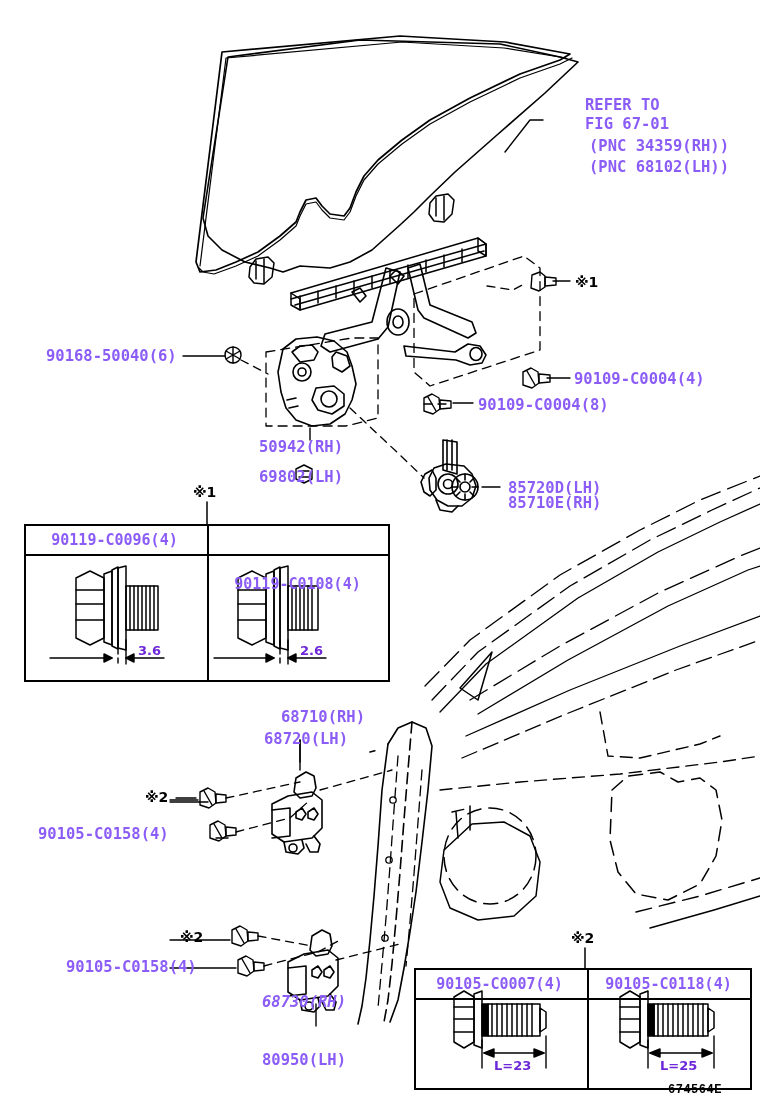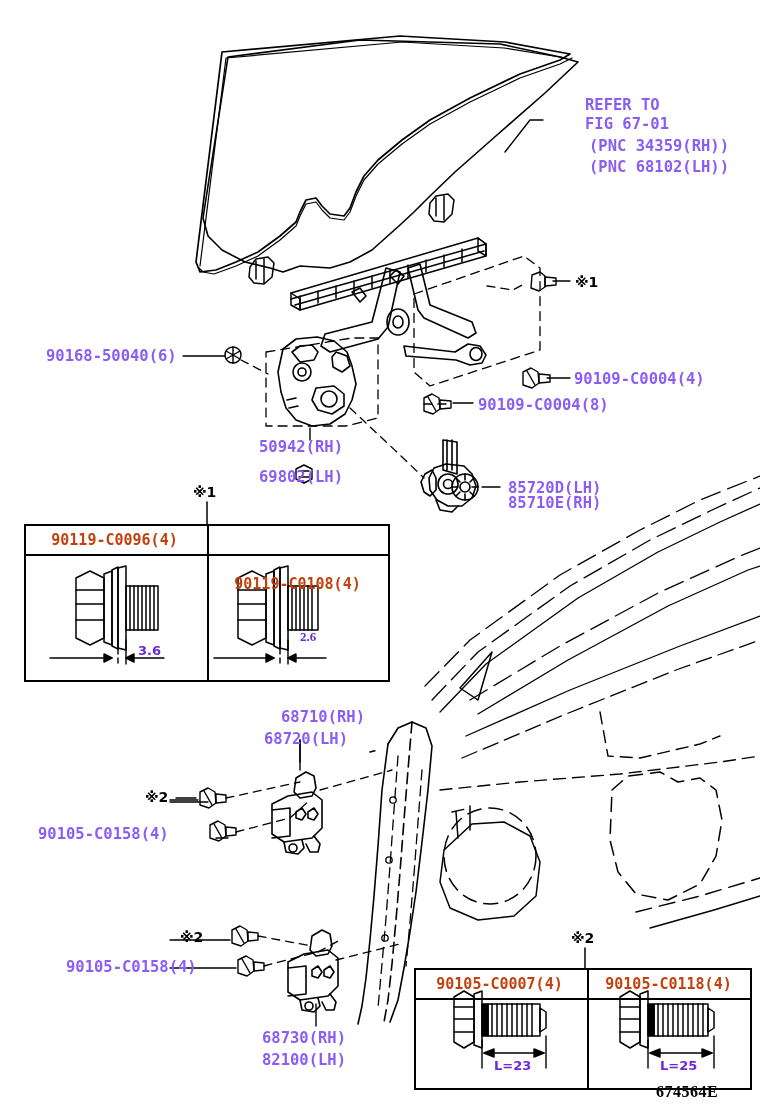--- a/index.html
+++ b/index.html
@@ -39,40 +39,41 @@
     font-weight: bold;
     font-size: 14px;
     color: #000;
     white-space: pre;
   }
   .boxlabel {
     position: absolute;
     font-family: "DejaVu Sans Mono", "Liberation Mono", monospace;
     font-weight: bold;
     font-size: 15px;
-    color: #c2410c;
+    color: #8b5cf6;
     white-space: pre;
     text-align: center;
   }
   .dim {
     position: absolute;
     font-family: "DejaVu Sans", "Liberation Sans", sans-serif;
     font-weight: bold;
     font-size: 13px;
     color: #6d28d9;
     white-space: pre;
   }
   .figid {
     position: absolute;
-    font-family: Liberation Serif, serif;
+    font-family: Liberation Mono, monospace;
     font-weight: bold;
-    font-size: 16px;
+    font-size: 12px;
     color: #000;
     letter-spacing: 0.5px;
     white-space: pre;
+    margin-left: 12px;
   }
   .detailbox {
     position: absolute;
     border: 2px solid #000;
     box-sizing: border-box;
     background: transparent;
   }
   .detailbox .hdr {
     position: absolute;
     left: 0; top: 0; right: 0;
@@ -451,21 +452,21 @@
     </g>
   </svg>
 
   <div class="detailbox" style="left:24px; top:524px; width:366px; height:158px;">
     <div class="hdr"></div>
     <div class="vdiv" style="left:181px;"></div>
   </div>
   <div class="boxlabel" style="left:24px; top:531px; width:181px;">90119-C0096(4)</div>
   <div class="boxlabel" style="left:205px; top:531px; width:185px;margin-top:44px;">90119-C0108(4)</div>
   <div class="dim" style="left:138px; top:643px;">3.6</div>
-  <div class="dim" style="left:300px; top:629px;font-family:Liberation Serif, serif;">2.6</div>
+  <div class="dim" style="left:300px; top:643px;">2.6</div>
   <div class="mark" style="left:193px; top:484px;">※1</div>
 
   <div class="detailbox" style="left:414px; top:968px; width:338px; height:122px;">
     <div class="hdr"></div>
     <div class="vdiv" style="left:171px;"></div>
   </div>
   <div class="boxlabel" style="left:414px; top:975px; width:171px;">90105-C0007(4)</div>
   <div class="boxlabel" style="left:585px; top:975px; width:167px;">90105-C0118(4)</div>
   <div class="dim" style="left:494px; top:1058px;">L=23</div>
   <div class="dim" style="left:660px; top:1058px;">L=25</div>
@@ -494,18 +495,18 @@
   <div class="lbl" style="left:264px; top:729px;">68720(LH)</div>
 
   <div class="mark" style="left:145px; top:789px;">※2</div>
 
   <div class="lbl" style="left:38px; top:824px;">90105-C0158(4)</div>
 
   <div class="mark" style="left:180px; top:929px;">※2</div>
 
   <div class="lbl" style="left:66px; top:957px;">90105-C0158(4)</div>
 
-  <div class="lbl" style="left:262px; top:1028px;">68730(RH)</div>
-  <div class="lbl" style="left:262px; top:1050px;">82100(LH)</div>
+  <div class="lbl" style="left:262px; top:992px;font-style:italic;">68730(RH)</div>
+  <div class="lbl" style="left:262px; top:1050px;">80950(LH)</div>
 
   <div class="figid" style="left:656px; top:1083px;">674564E</div>
 
 </div>
 
 </body></html>

